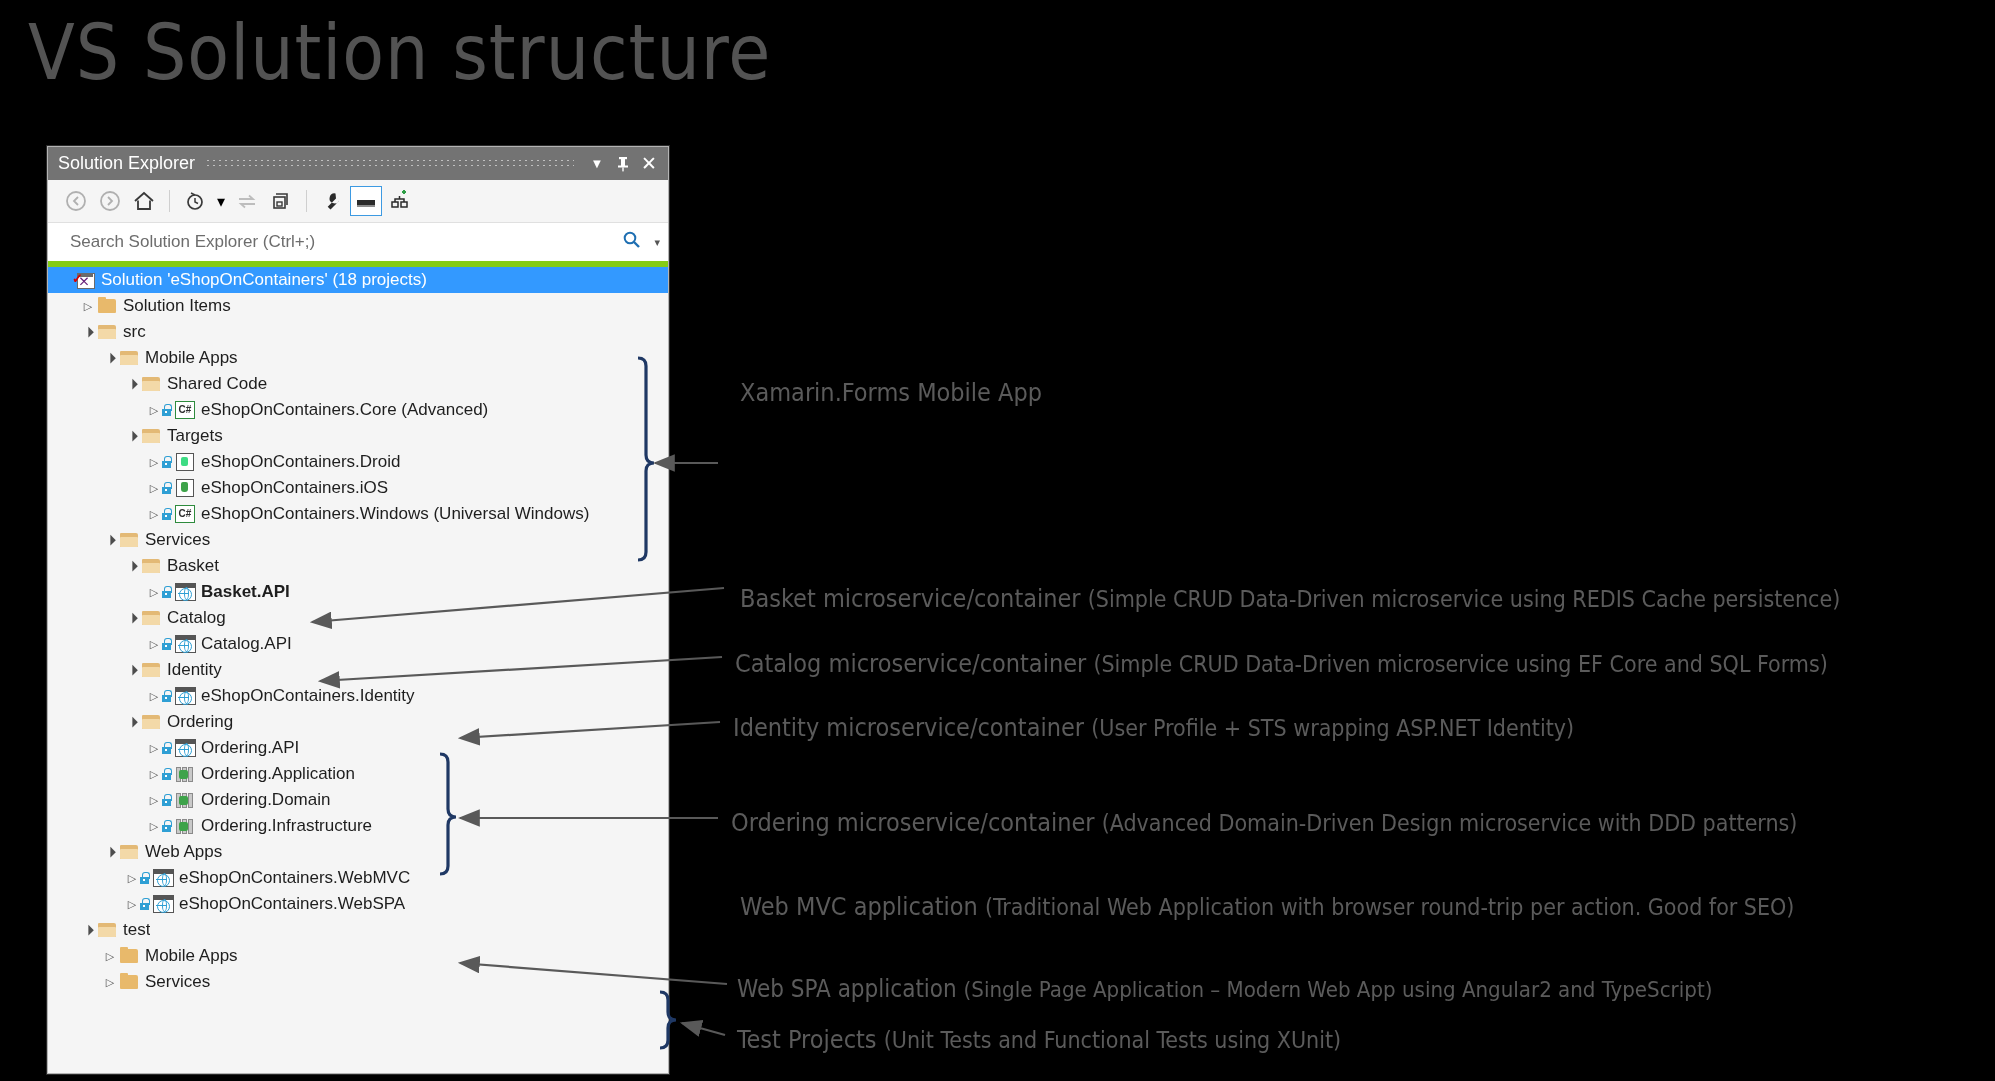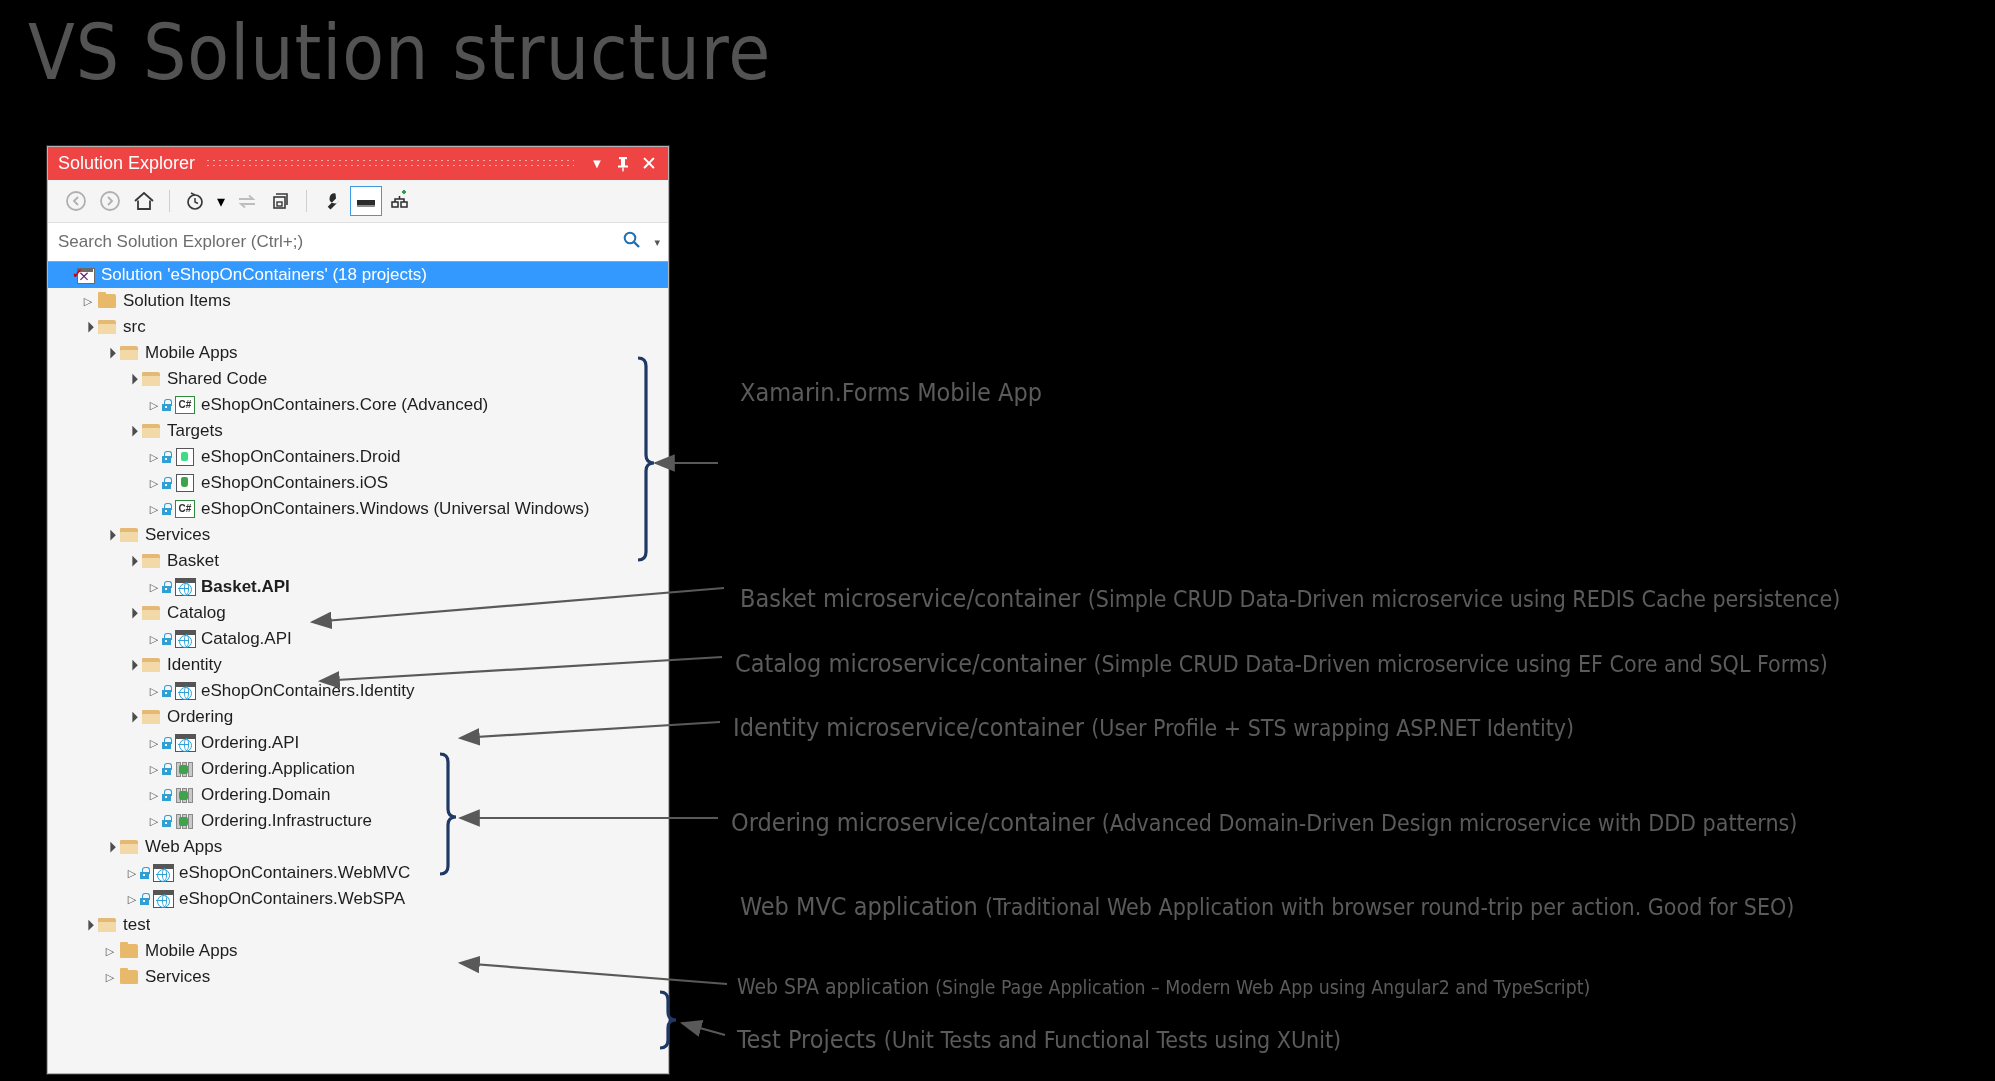--- a/index.html
+++ b/index.html
@@ -16,40 +16,40 @@
     font-weight:300;white-space:nowrap;
   }
   
   #se-window{
     position:absolute;left:47px;top:146px;width:620px;height:926px;
     background:#f5f5f5;border:1px solid #b4b4b4;
     box-shadow:0 0 0 1px #2a2a2a;
     display:flex;flex-direction:column;
   }
   #se-titlebar{
-    height:33px;background:#ef4444;flex:0 0 33px;
+    height:33px;background:#737373;flex:0 0 33px;
     display:flex;align-items:center;padding:0 6px 0 10px;position:relative;
   }
   #se-titlebar .t-text{color:#fff;font-size:18px;white-space:nowrap;}
   #se-titlebar .grip{
     flex:1 1 auto;height:11px;margin:0 10px;opacity:.55;
     background-image:radial-gradient(#fff 0.8px, transparent 0.9px);
     background-size:6px 5px;
   }
   .tb-btn{width:26px;height:26px;display:flex;align-items:center;justify-content:center;color:#fff;}
   #se-toolbar{
     height:42px;flex:0 0 42px;background:#f5f5f5;border-bottom:1px solid #e0e0e0;
     display:flex;align-items:center;padding-left:12px;gap:2px;
   }
   .tool{width:32px;height:30px;display:flex;align-items:center;justify-content:center;}
   .tool.boxed{border:1.5px solid #3d9ae2;background:#fff;width:30px;height:28px;}
   .tbsep{width:1px;height:22px;background:#cfcfcf;margin:0 7px;}
   #se-search{
-    height:38px;flex:0 0 38px;background:#fff;border-bottom:1px solid #84cc16;
-    display:flex;align-items:center;padding:0 8px 0 10px;gap:7px;
+    height:38px;flex:0 0 38px;background:#fff;border-bottom:6px solid #84cc16;
+    display:flex;align-items:center;padding:0 8px 0 22px;gap:7px;
   }
   #se-search .ph{flex:1;color:#6d6d6d;font-size:17px;}
   #se-search .mag{color:#1f6fb2;font-size:19px;margin-right:2px;}
   #se-search .cd{color:#555;font-size:11px;margin-left:4px;}
   #se-tree{flex:1 1 auto;background:#f5f5f5;overflow:hidden;padding-bottom:4px;}
   .row{height:26px;display:flex;align-items:center;font-size:17px;color:#1e1e1e;white-space:nowrap;}
   .row.sel{background:#3399ff;color:#fff;}
   .row .twisty{width:16px;flex:0 0 16px;text-align:center;font-size:11px;color:#4d4d4d;line-height:1;}
   .row .ico{width:22px;flex:0 0 22px;display:flex;align-items:center;justify-content:center;margin-right:5px;}
   .row .lbl{overflow:hidden;}
@@ -551,21 +551,21 @@
   <span>microservice/container </span>
   <span class="sm">(Advanced Domain-Driven Design microservice with DDD patterns) </span>
 </div>
 
 <div class="anno" id="anno-webmvc" style="left:740px;top:892px;font-size:25px;">
   <span class="hd">Web MVC </span>
   <span>application </span>
   <span class="sm">(Traditional Web Application with browser round-trip per action. Good for SEO) </span>
 </div>
 
-<div class="anno" id="anno-webspa" style="left:737px;top:975px;font-size:21px;">
+<div class="anno" id="anno-webspa" style="left:737px;top:975px;font-size:24px;">
   <span class="hd">Web SPA </span>
   <span>application </span>
   <span class="sm">(Single Page Application – Modern Web App using Angular2 and TypeScript) </span>
 </div>
 
 <div class="anno" id="anno-tests" style="left:737px;top:1025px;font-size:25px;">
   <span class="hd">Test Projects </span>
   <span class="sm">(Unit Tests and Functional Tests using XUnit) </span>
 </div>
 

